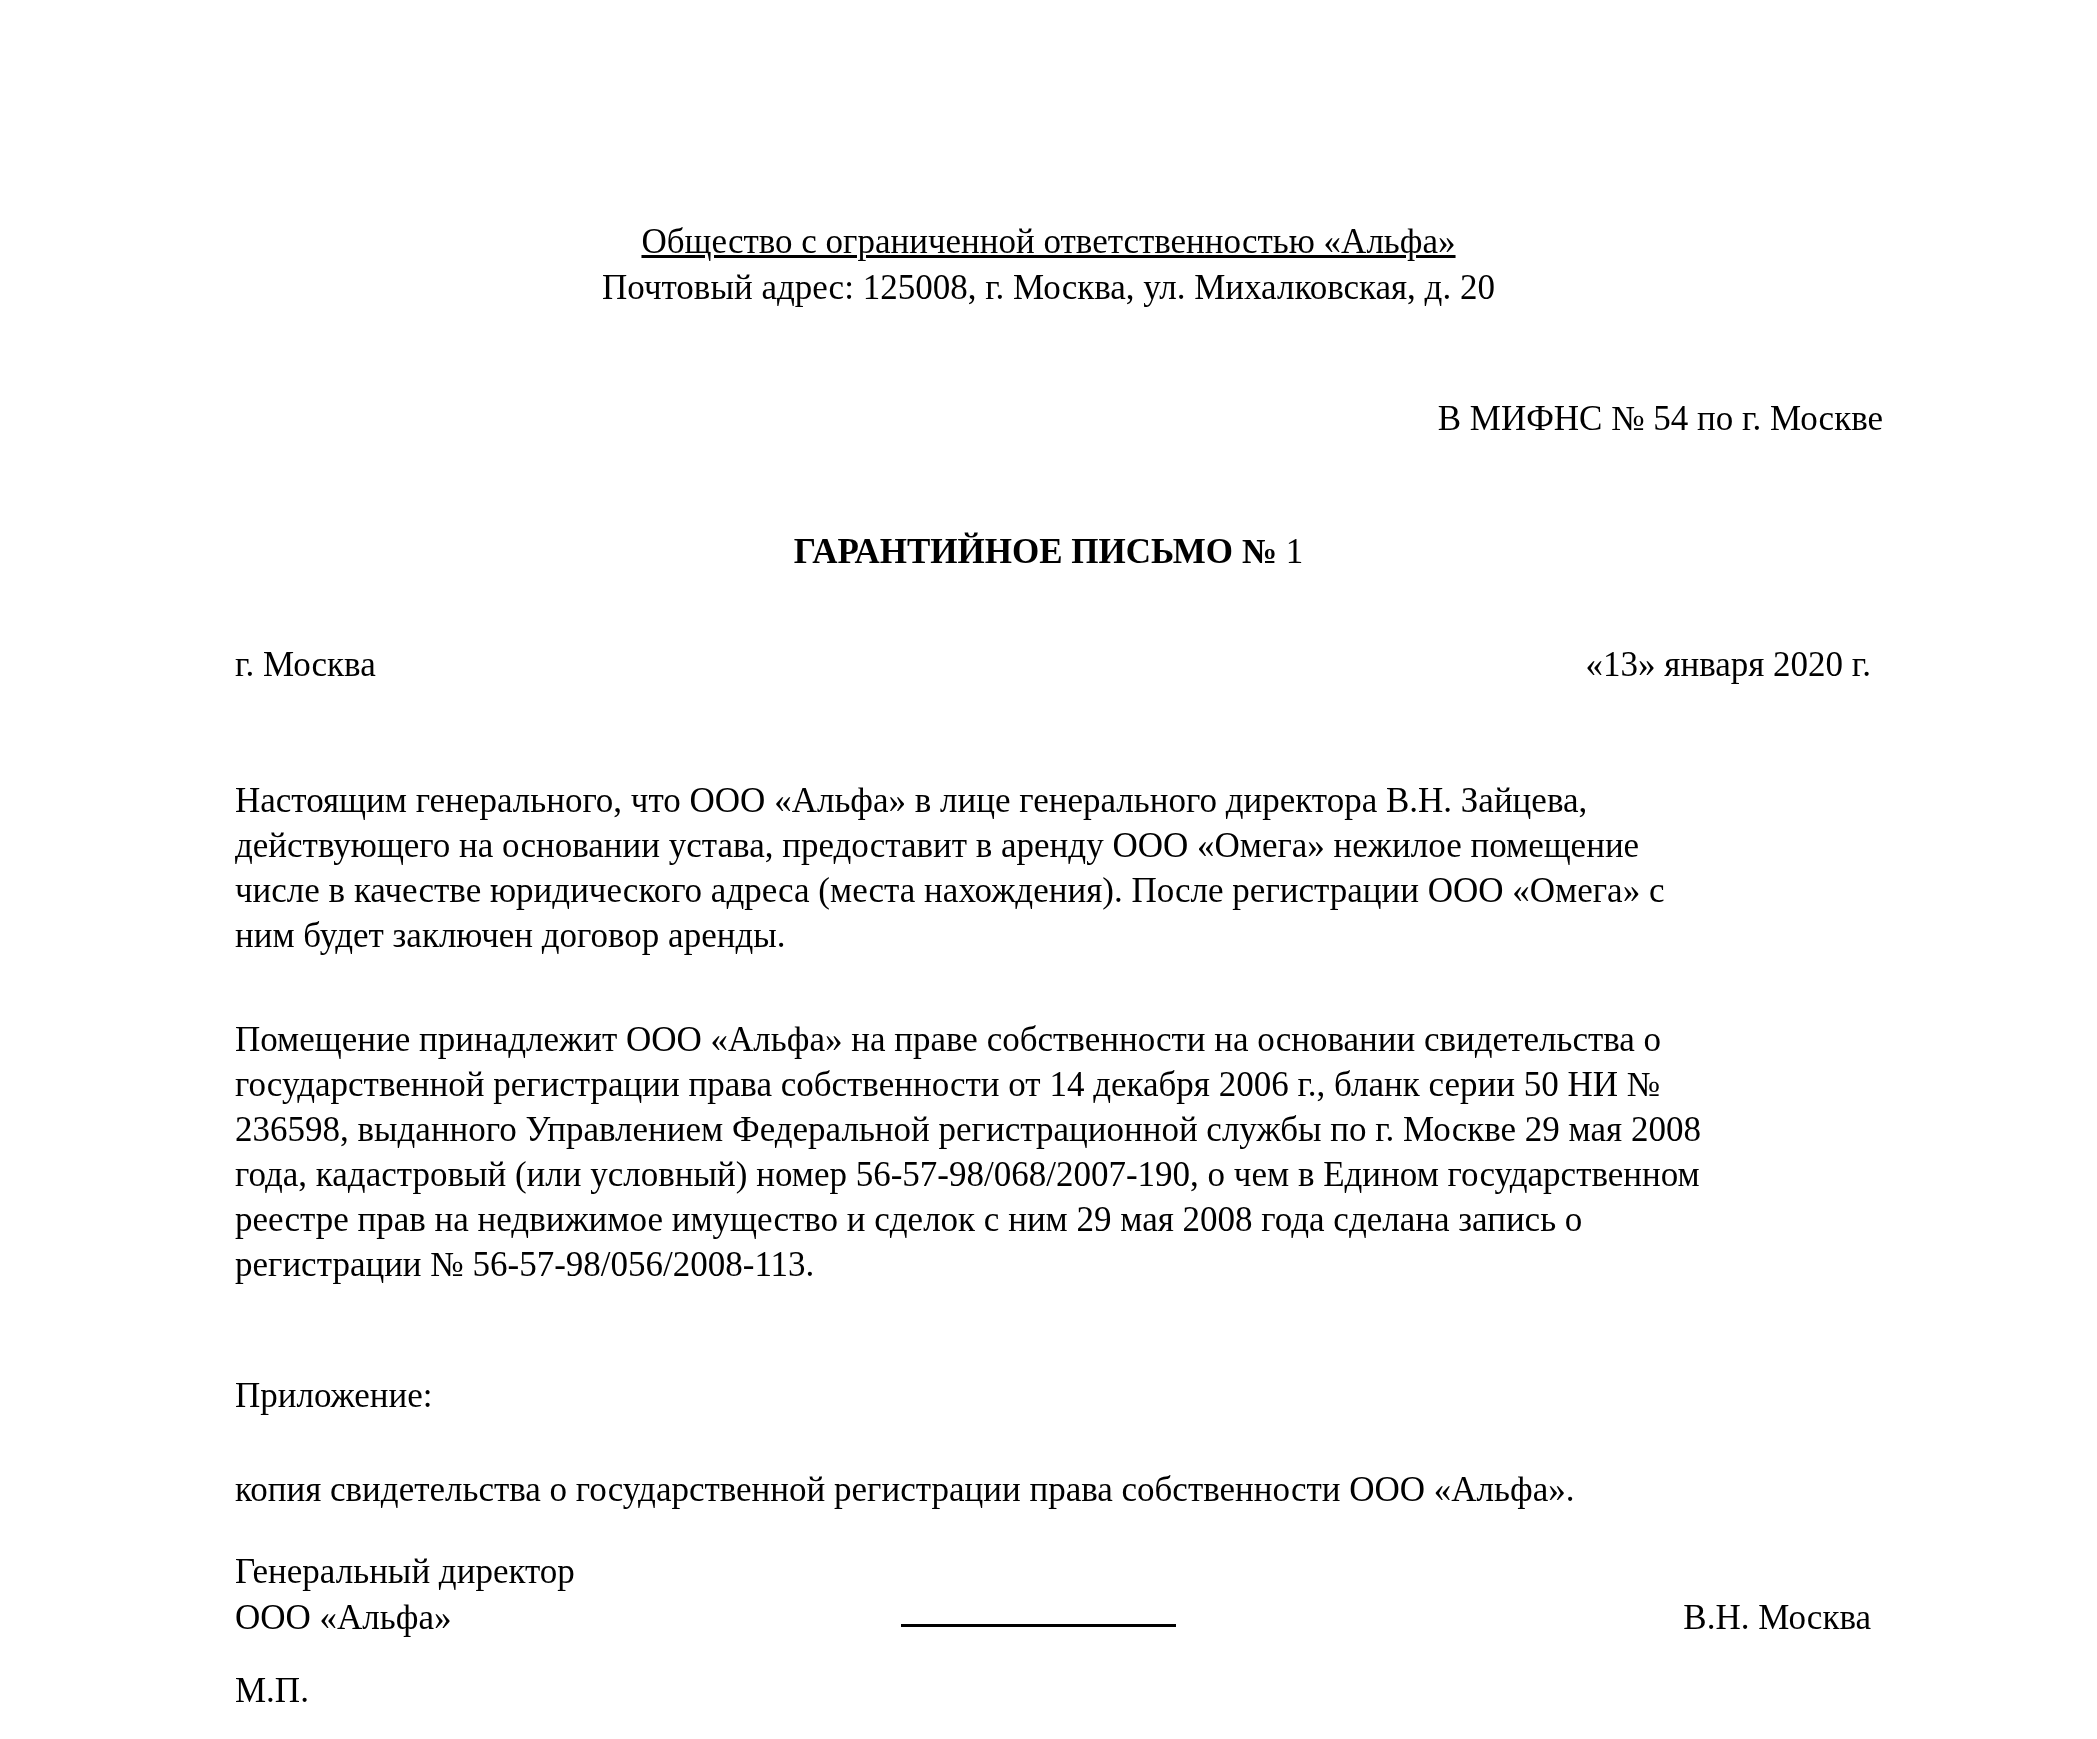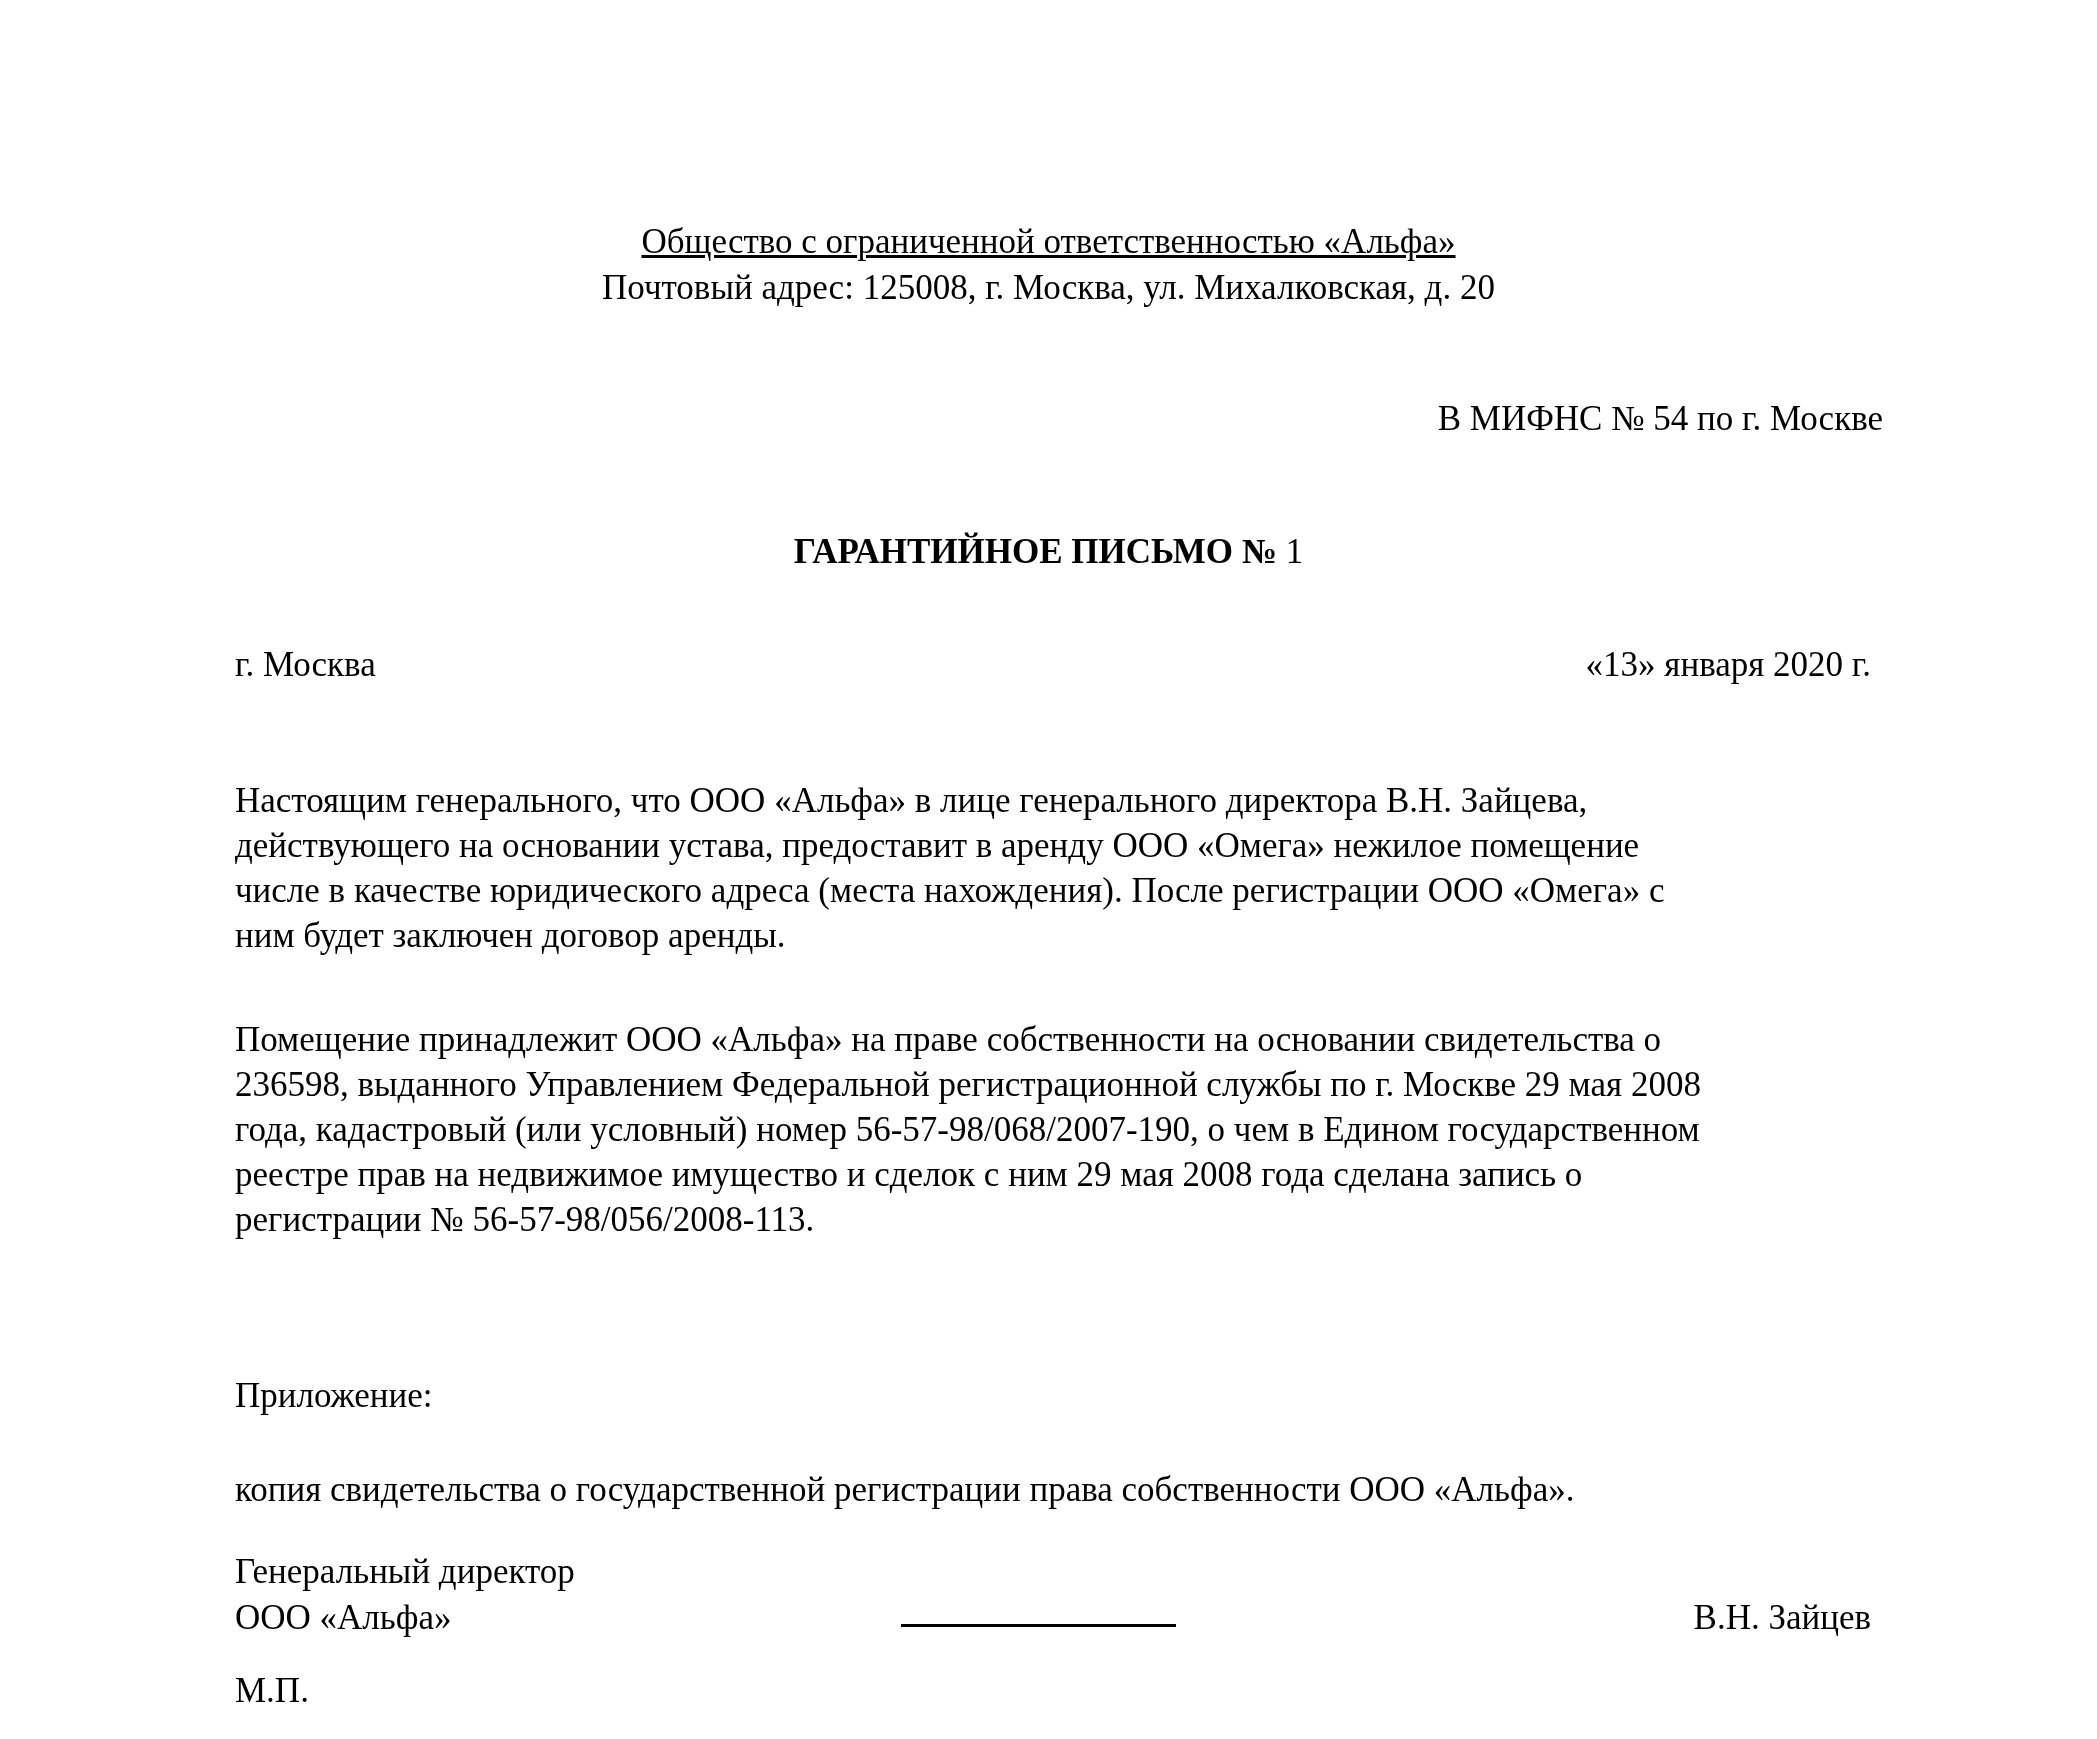--- a/index.html
+++ b/index.html
@@ -52,27 +52,28 @@
 
 <div class="para para1">
   <span class="line">Настоящим генерального, что ООО «Альфа» в лице генерального директора В.Н. Зайцева,</span>
   <span class="line">действующего на основании устава, предоставит в аренду ООО «Омега» нежилое помещение</span>
   <span class="line">числе в качестве юридического адреса (места нахождения). После регистрации ООО «Омега» с</span>
   <span class="line">ним будет заключен договор аренды.</span>
 </div>
 
 <div class="para para2">
   <span class="line">Помещение принадлежит ООО «Альфа»  на праве собственности на основании свидетельства о</span>
+  <span class="line">государственной регистрации права собственности от 14 декабря 2006 г., бланк серии 50 НИ №</span>
   <span class="line">236598, выданного Управлением Федеральной регистрационной службы по г. Москве 29 мая 2008</span>
   <span class="line">года, кадастровый (или условный) номер 56-57-98/068/2007-190, о чем в Едином государственном</span>
   <span class="line">реестре прав на недвижимое имущество и сделок с ним 29 мая 2008 года сделана запись о</span>
   <span class="line">регистрации № 56-57-98/056/2008-113.</span>
 </div>
 
 <div class="abs attach-label">Приложение:</div>
 <div class="abs attach-text">копия свидетельства о государственной регистрации права собственности ООО «Альфа».</div>
 
 <div class="abs sig-title">Генеральный директор</div>
 <div class="abs sig-org">ООО «Альфа»</div>
 <div class="sig-line"></div>
-<div class="abs sig-name">В.Н. Зайцев</div>
+<div class="abs sig-name">В.Н. Москва</div>
 <div class="abs stamp">М.П.</div>
 
 
 </body></html>

